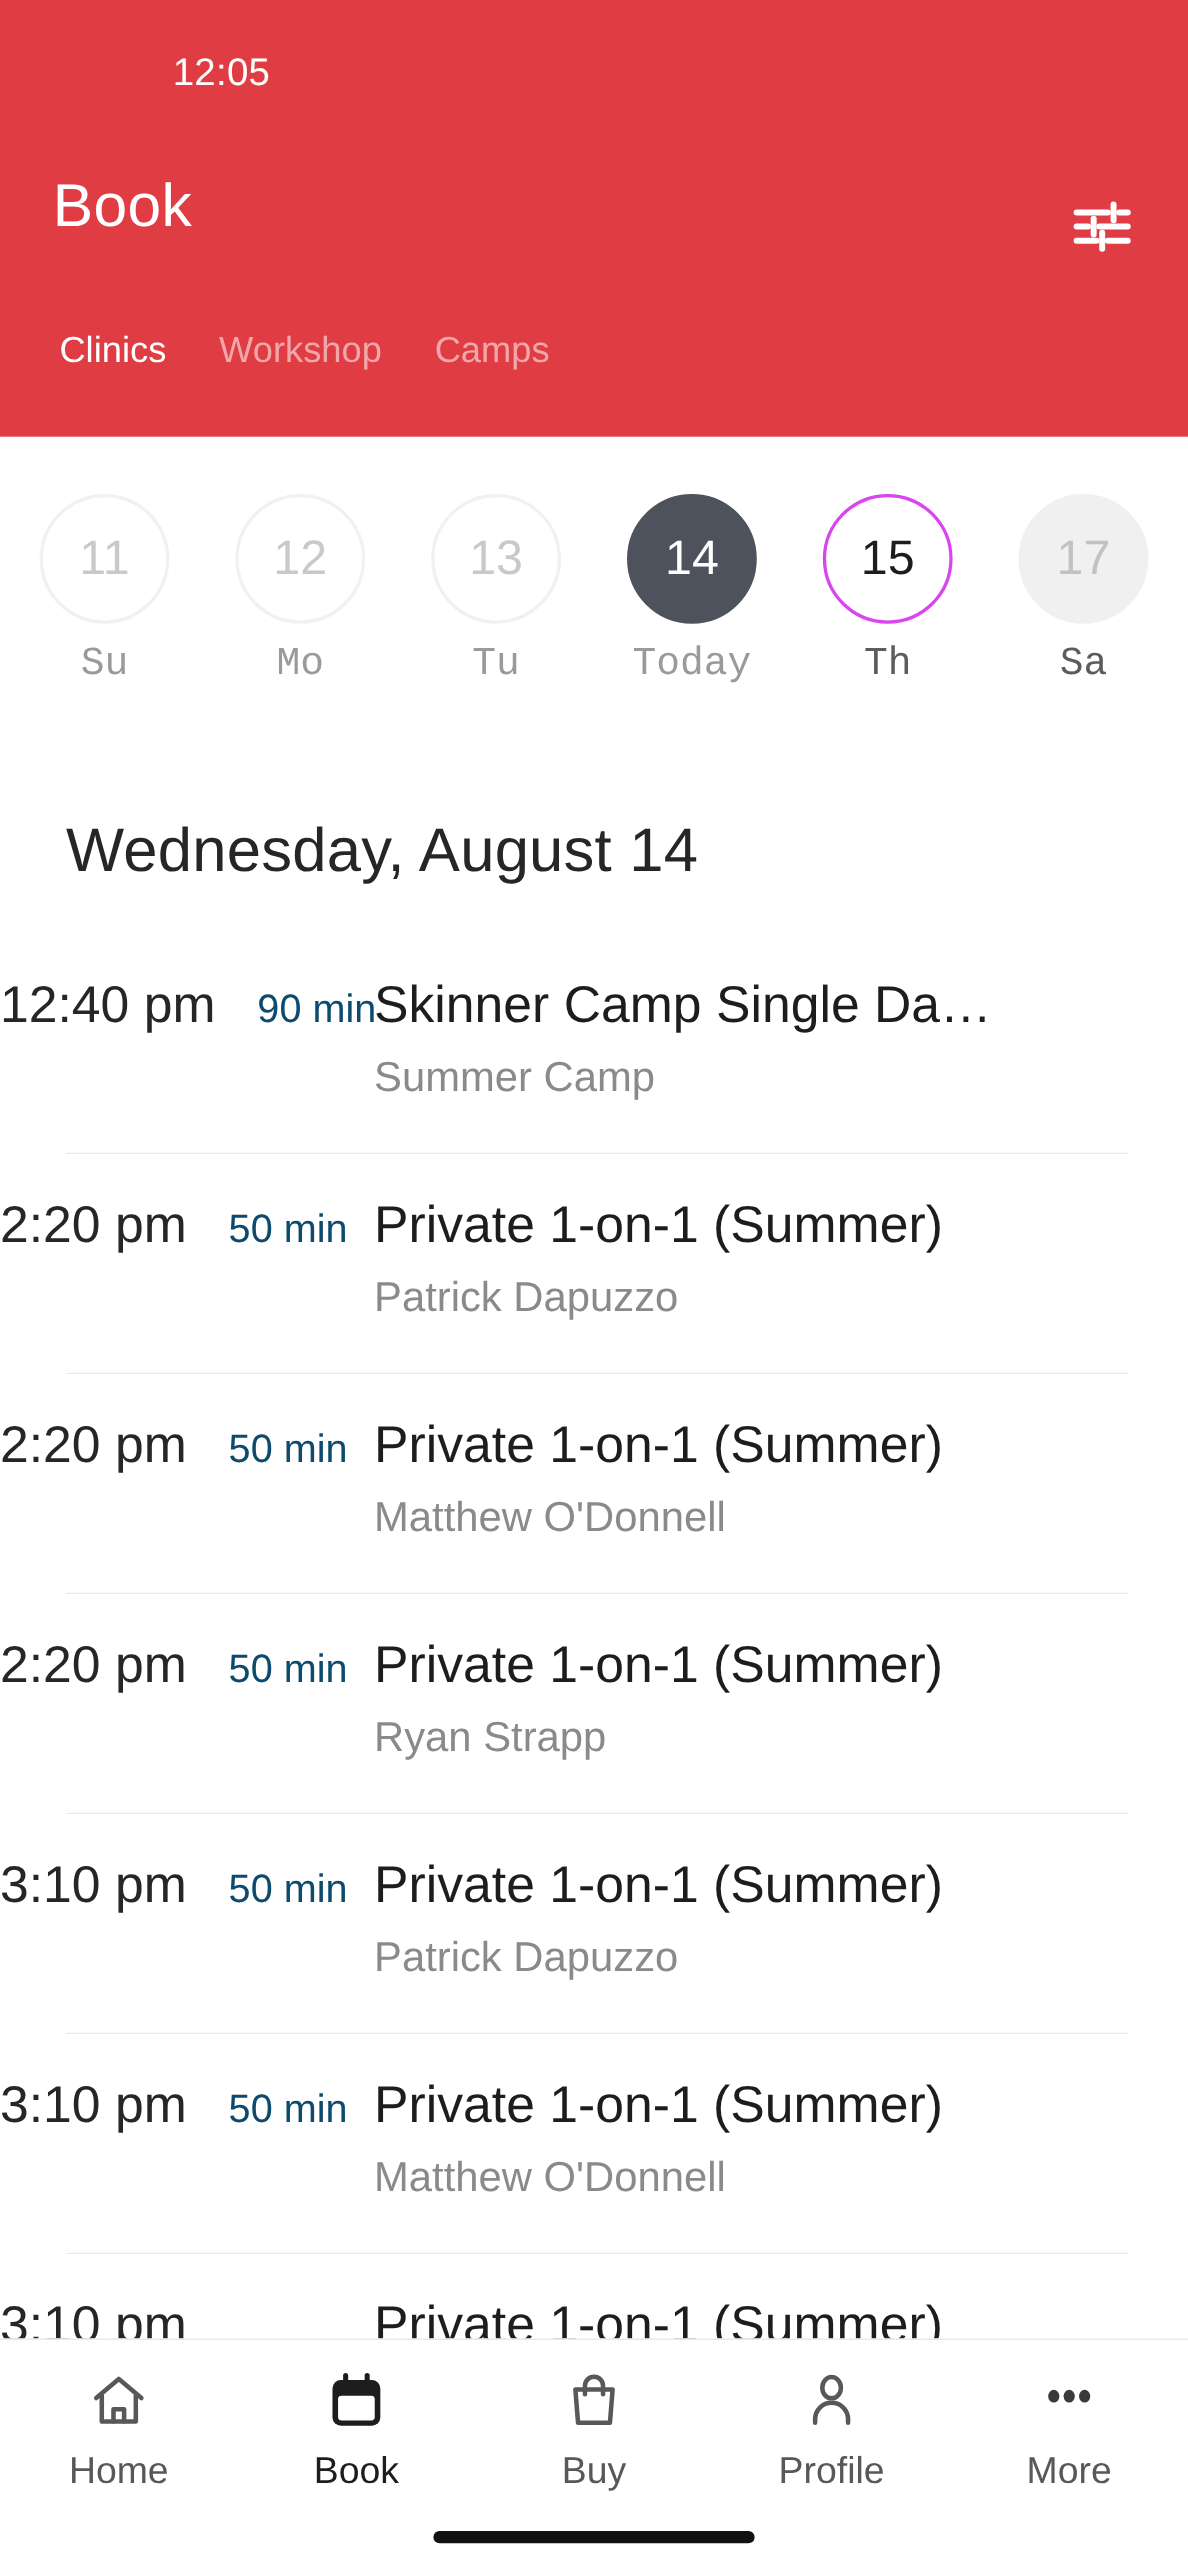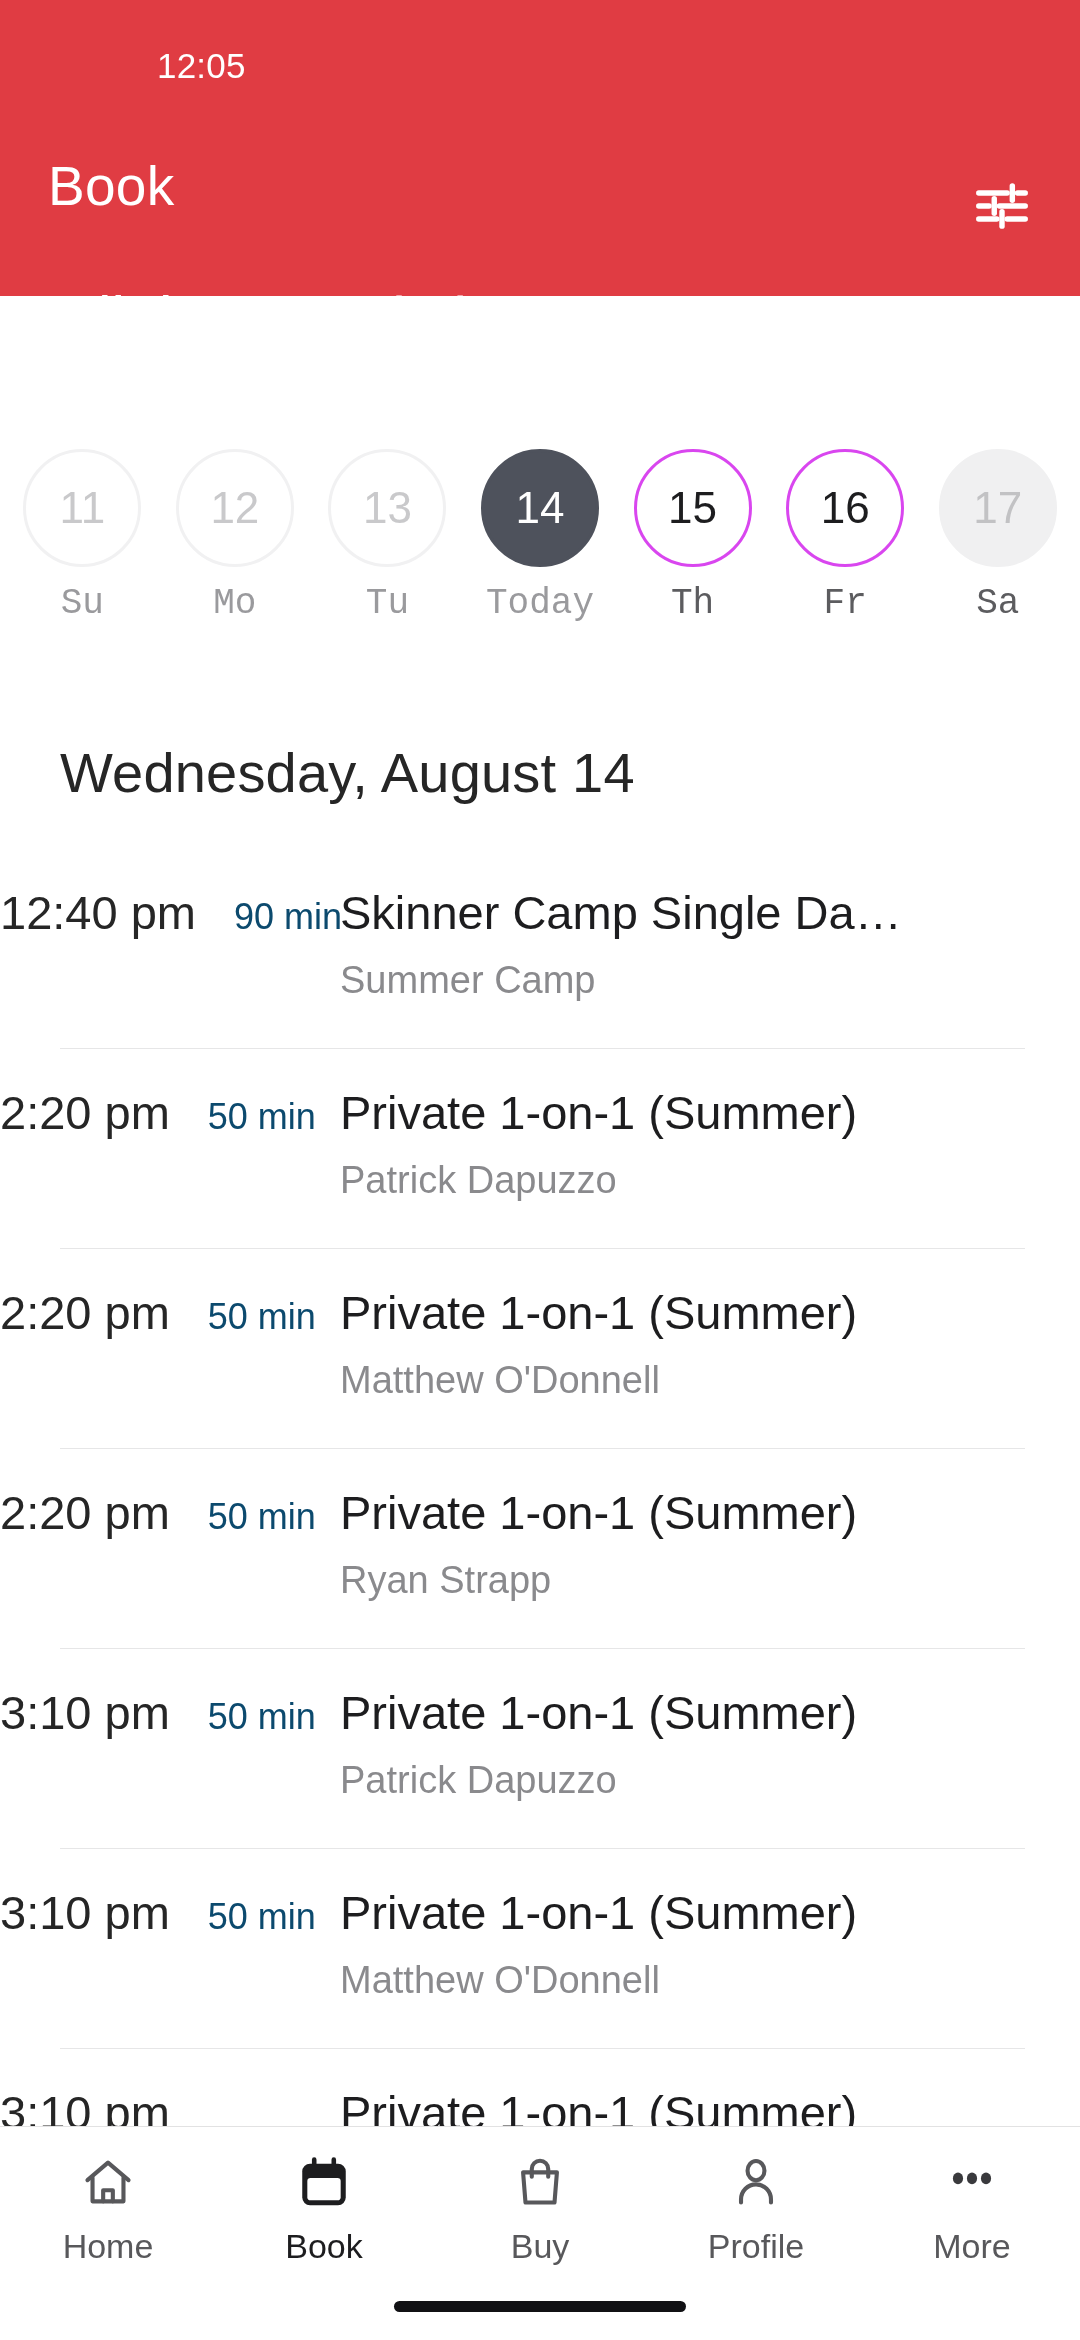--- a/index.html
+++ b/index.html
@@ -9,21 +9,21 @@
     background:#ffffff;
     font-family:"Liberation Sans", sans-serif;
     -webkit-font-smoothing:antialiased;
     overflow:hidden;
   }
 
   .phone { position:relative; width:1080px; height:2340px; background:#fff; overflow:hidden; }
 
   
   .header {
-    position:absolute; top:0; left:0; right:0; height:296px;
+    position:absolute; top:0; left:0; right:0; height:397px;
     background:#E03C43;
   }
   .statusbar {
     height:132px; position:relative;
   }
   .status-time {
     position:absolute; left:157px; top:46px;
     color:#ffffff; font-size:35px; letter-spacing:0.2px;
   }
   .appbar {
@@ -41,21 +41,21 @@
   }
   .filter-btn svg { display:block; }
 
   
   .tabs {
     position:absolute; left:0; right:0; top:288px; height:124px;
     display:flex; align-items:flex-start; padding-left:30px;
   }
   .tab {
     padding:0 24px;
-    font-size:61px;
+    font-size:33px;
     line-height:60px;
     color:rgba(255,255,255,0.55);
     white-space:nowrap;
     cursor:pointer;
   }
   .tab.active { color:#ffffff; }
 
   
   .datestrip {
     position:absolute; left:0; right:0; top:412px; height:248px;
@@ -222,24 +222,20 @@
     <div class="daycell selected">
       <div class="daycircle">14</div>
       <div class="daylabel">Today</div>
     </div>
 
     <div class="daycell enabled">
       <div class="daycircle">15</div>
       <div class="daylabel">Th</div>
     </div>
 
-    <div class="daycell enabled">
-      <div class="daycircle">16</div>
-      <div class="daylabel">Fr</div>
-    </div>
 
     <div class="daycell pressed">
       <div class="daycircle">17</div>
       <div class="daylabel">Sa</div>
     </div>
   </div>
 
   <div class="date-heading">Wednesday, August 14</div>
 
   <div class="list">

